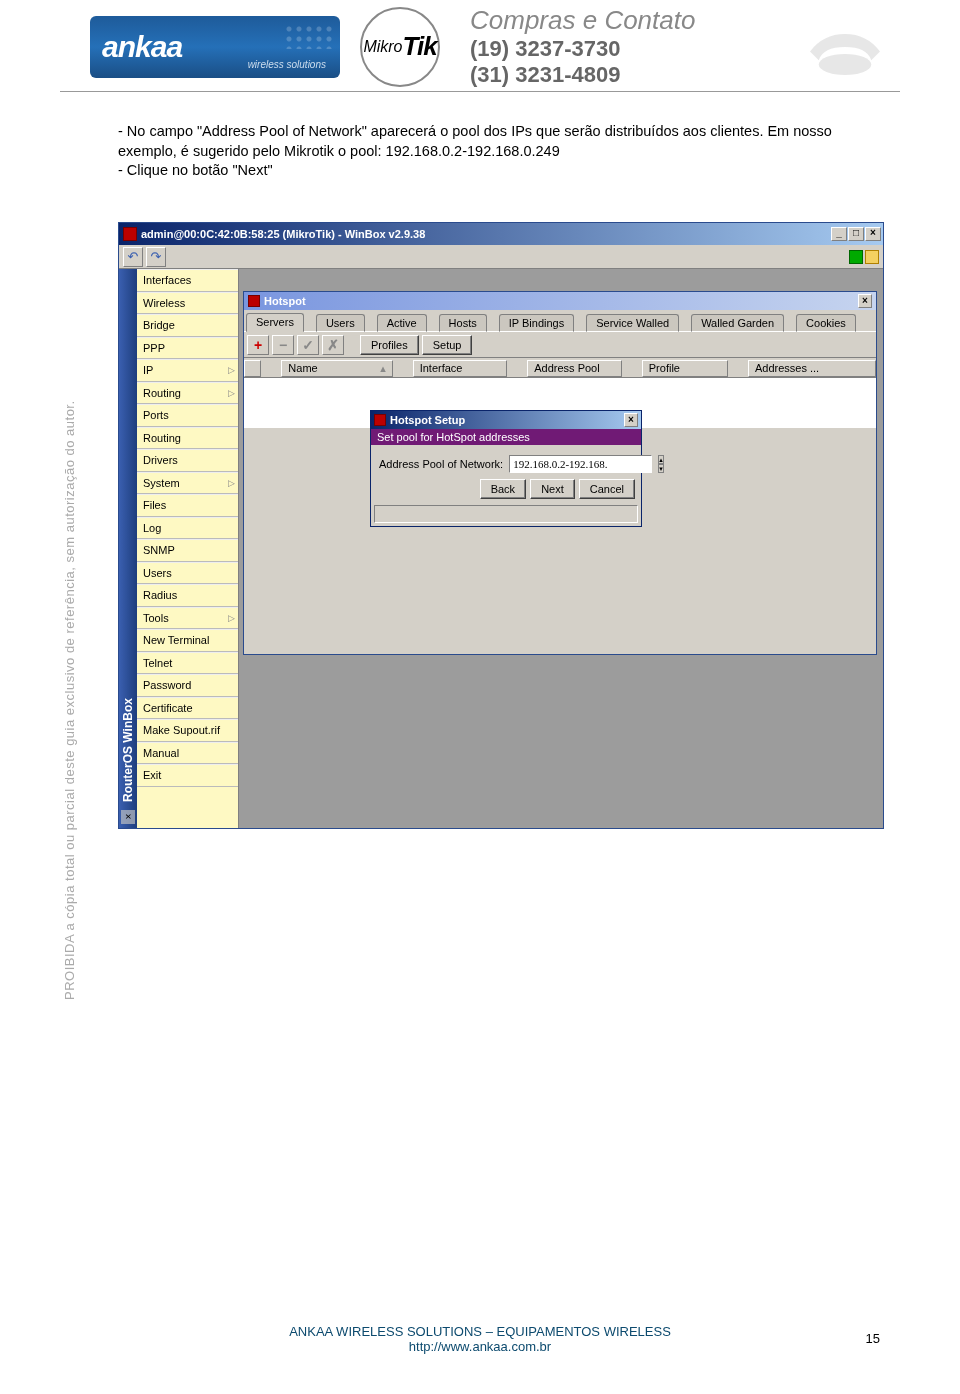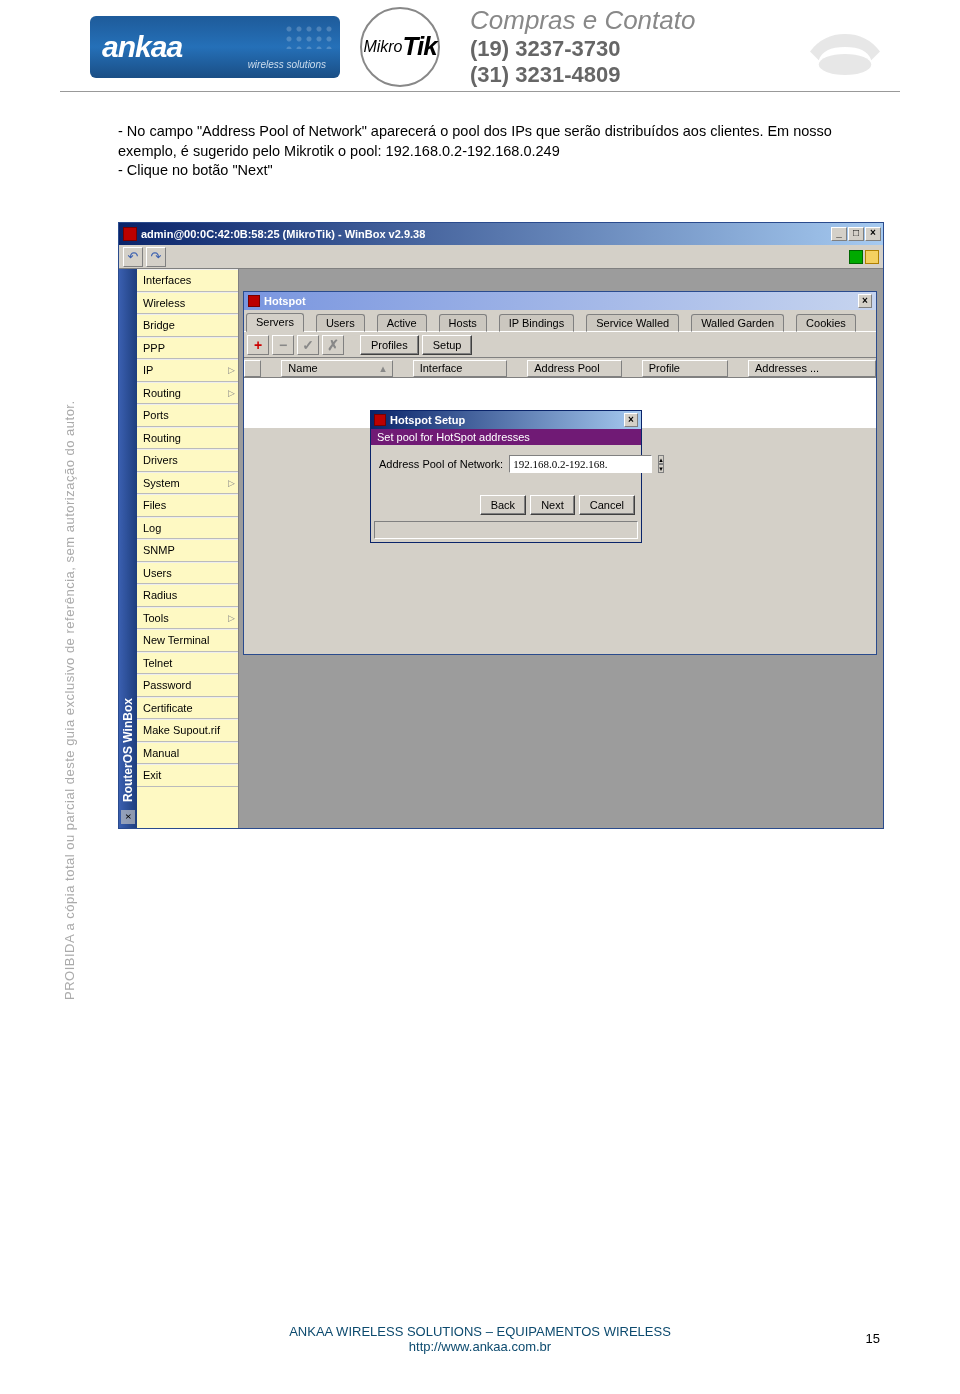--- a/index.html
+++ b/index.html
@@ -315,21 +315,21 @@
   }
   .hs-title .hicon{width:12px;height:12px;background:#b00;margin-right:4px;border:1px solid #700;}
   .hs-title .x{margin-left:auto;width:14px;height:14px;background:#d4d0c8;border:1px solid #fff;border-right-color:#808080;border-bottom-color:#808080;color:#000;font-size:10px;text-align:center;line-height:12px;}
   .hs-sub {
     background:#701a75;
     color:#fff;
     font-size:11px;
     padding:2px 6px;
   }
   .hs-body { padding:10px 8px 4px 8px; }
-  .hs-row { display:flex;align-items:center;gap:6px;margin-bottom:16px;}
+  .hs-row { display:flex;align-items:center;gap:6px;margin-bottom:0;}
   .hs-row label{font-size:11px;white-space:nowrap;}
   .hs-row input{
     flex:1;height:18px;font-size:11px;padding:0 3px;
     border:1px solid #808080;
     border-right-color:#fff;border-bottom-color:#fff;
     background:#fff;font-family:Tahoma;
   }
   .spin{width:14px;height:18px;display:flex;flex-direction:column;}
   .spin div{flex:1;border:1px solid #808080;background:#d4d0c8;font-size:7px;text-align:center;line-height:7px;}
   .hs-btns{display:flex;justify-content:flex-end;gap:4px;padding:2px 6px 6px 6px;}

